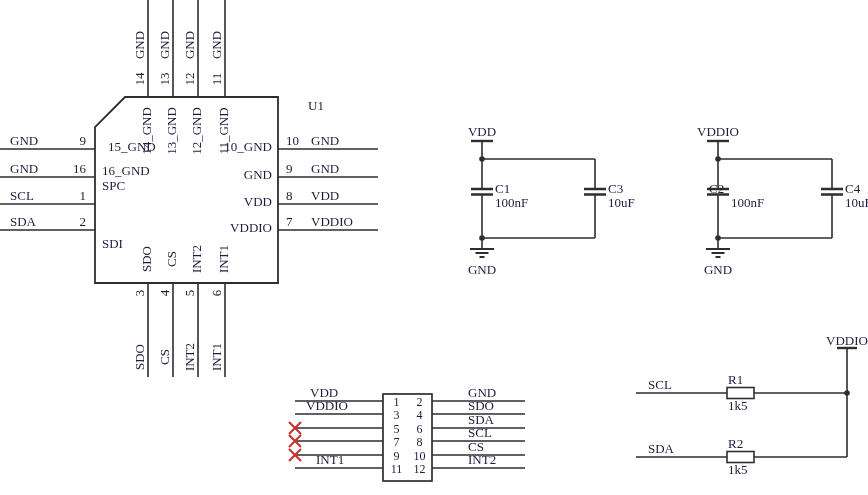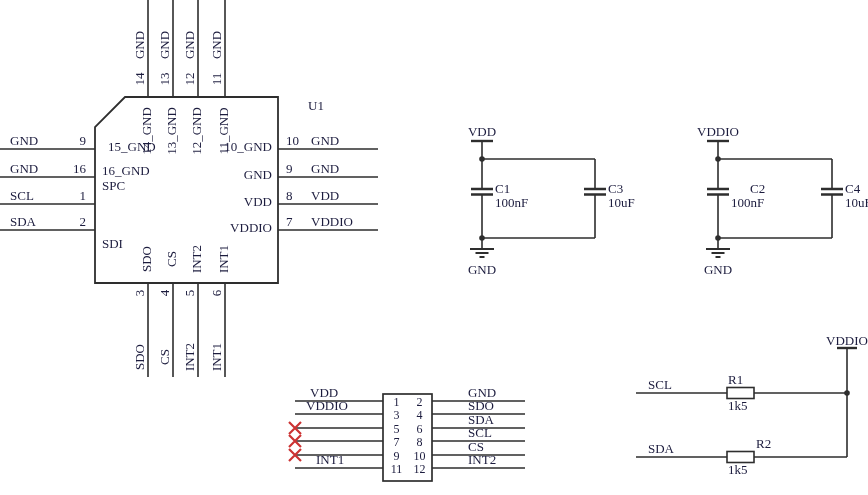--- a/index.html
+++ b/index.html
@@ -129,21 +129,21 @@
   <div class="t v" style="left:185px;top:350px">INT1</div>
 
   <div class="t c" style="left:452px;width:60px;top:125px">VDD</div>
   <div class="t" style="left:495px;top:182px">C1</div>
   <div class="t" style="left:495px;top:196px">100nF</div>
   <div class="t" style="left:608px;top:182px">C3</div>
   <div class="t" style="left:608px;top:196px">10uF</div>
   <div class="t c" style="left:452px;width:60px;top:263px">GND</div>
 
   <div class="t c" style="left:688px;width:60px;top:125px">VDDIO</div>
-  <div class="t" style="left:750px;top:182px">C2</div>
+  <div class="t" style="left:709px;top:182px">C2</div>
   <div class="t" style="left:731px;top:196px">100nF</div>
   <div class="t" style="left:845px;top:182px">C4</div>
   <div class="t" style="left:845px;top:196px">10uF</div>
   <div class="t c" style="left:688px;width:60px;top:263px">GND</div>
 
   <div class="t s c" style="left:388px;width:17px;top:395px">1</div>
   <div class="t s c" style="left:388px;width:17px;top:408px">3</div>
   <div class="t s c" style="left:388px;width:17px;top:422px">5</div>
   <div class="t s c" style="left:388px;width:17px;top:435px">7</div>
   <div class="t s c" style="left:388px;width:17px;top:449px">9</div>
@@ -162,17 +162,17 @@
   <div class="t" style="left:468px;top:413px">SDA</div>
   <div class="t" style="left:468px;top:426px">SCL</div>
   <div class="t" style="left:468px;top:440px">CS</div>
   <div class="t" style="left:468px;top:453px">INT2</div>
   <div class="t" style="left:385px;top:503px">J1</div>
 
   <div class="t" style="left:648px;top:378px">SCL</div>
   <div class="t" style="left:728px;top:373px">R1</div>
   <div class="t" style="left:728px;top:399px">1k5</div>
   <div class="t" style="left:648px;top:442px">SDA</div>
-  <div class="t" style="left:756px;top:437px">R2</div>
+  <div class="t" style="left:728px;top:437px">R2</div>
   <div class="t" style="left:728px;top:463px">1k5</div>
   <div class="t c" style="left:817px;width:60px;top:334px">VDDIO</div>
 
 </div>
 
 </body></html>

